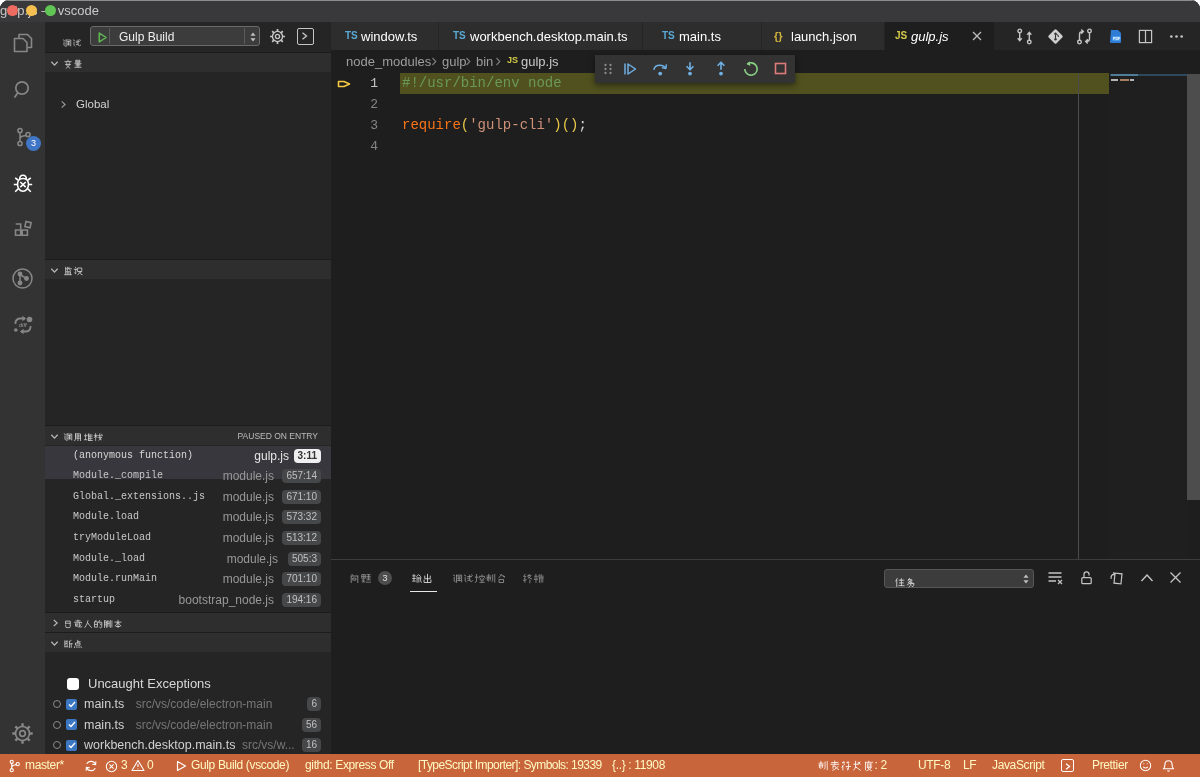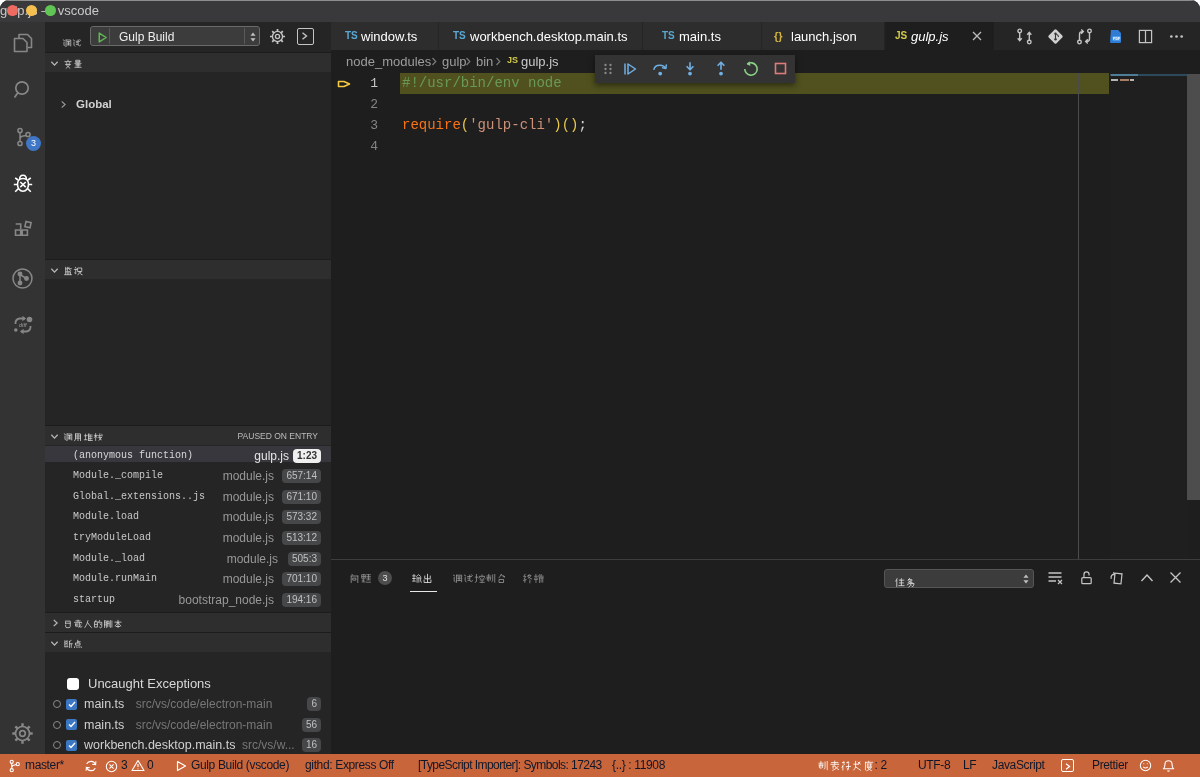--- a/index.html
+++ b/index.html
@@ -12,37 +12,37 @@
 #titlebar{left:0;top:0;width:1200px;height:22px;background:#39393b;border-top:1px solid #8d8d8d;box-sizing:border-box}
 #title-text{width:100%;top:3px;color:#c9c9c9;font-size:13px}
 .tl{width:11px;height:11px;border-radius:50%;top:5px}
 
 #actbar{left:0;top:22px;width:45px;height:732px;background:#333333}
 .act-ic{left:0;width:45px;height:40px;color:#878787;display:flex;align-items:center;justify-content:center}
 
 #sidebar{left:45px;top:22px;width:286px;height:732px;background:#252526;overflow:hidden}
 .sect-h{left:0;width:286px;height:20px;background:#2e2e2f;color:#d5d5d5;font-size:11px;font-weight:bold;line-height:20px}
 .row13{color:#cfcfcf;font-size:12px}
-.csrow{left:0;width:286px;height:16px;line-height:20.6px}
+.csrow{left:0;width:286px;height:33px;line-height:20.6px}
 .mono{font-family:"Liberation Mono",monospace}
 .badge{position:absolute;background:#454748;color:#c0c0c0;font-size:10px;border-radius:4px;height:14px;line-height:14px;padding:0 4px;top:3px}
 
 #tabbar{left:331px;top:22px;width:869px;height:28px;background:#252526}
 .tab{position:absolute;top:0;height:28px;background:#2d2d2d;border-right:1px solid #252526;box-sizing:border-box}
 .tab .lbl{position:absolute;top:7px;font-size:13px;color:#ffffff;white-space:nowrap}
 .ficon{position:absolute;top:8px;font-size:10px;font-weight:bold}
 #breadcrumb{left:331px;top:50px;width:869px;height:23px;background:#1e1e1e;color:#9d9d9d;font-size:13px;line-height:23px}
 #editor{left:331px;top:73px;width:869px;height:486px;background:#1e1e1e}
 .lnum{position:absolute;left:0;width:47px;text-align:right;color:#858585;font-size:13px;font-family:"Liberation Mono",monospace}
 .codeline{position:absolute;left:71px;font-family:"Liberation Mono",monospace;font-size:14px;white-space:pre}
 
 #panel{left:331px;top:559px;width:869px;height:195px;background:#1e1e1e;border-top:1px solid #3d3d3d;box-sizing:border-box}
 .ptab{position:absolute;top:10px;font-size:13px;color:#9a9a9a}
 
-#statusbar{left:0;top:754px;width:1200px;height:23px;background:#c9653a;color:#0f172a;font-size:12px;letter-spacing:-0.35px}
+#statusbar{left:0;top:754px;width:1200px;height:23px;background:#c9653a;color:#fef9c3;font-size:12px;letter-spacing:-0.35px}
 .sitem{position:absolute;top:4px;white-space:nowrap}
 </style>
 </head>
 <body>
 <svg width="0" height="0" style="position:absolute">
 <defs>
 <g id="z调" fill="none" stroke="currentColor" stroke-width="1.2" stroke-linecap="round">
         <path d="M2,3 l2,1.3 M3.2,6.5 V11.5 l1.6,1.6 M6.5,3.2 H14 V12.8 M6.5,3.2 V13.6 M8.4,5.7 H12.2 M8.4,8.2 H12.2 M10.3,5.7 V11 M8.2,11 h4.3"></path>
       </g>
 <g id="z试" fill="none" stroke="currentColor" stroke-width="1.2" stroke-linecap="round">
@@ -252,21 +252,21 @@
       <span style="margin-left:18px;color:#ddd"><svg class="zh" width="10" height="10" viewBox="0 0 16 16">
             <use href="#z变"></use>
           </svg><svg class="zh" width="10" height="10" viewBox="0 0 16 16">
             <use href="#z量"></use>
           </svg></span>
     </div>
     <div class="abs row13" style="left:0;top:72.2px;width:286px;height:20.6px;line-height:20.6px">
       <svg class="abs" style="left:14px;top:6px" width="9" height="9" viewBox="0 0 10 10" fill="none" stroke="#9a9a9a" stroke-width="1.3">
           <path d="M3,1.5 L6.8,5 L3,8.5"></path>
         </svg>
-      <span style="margin-left:31px;font-weight:bold;font-size:11.5px;color:#d2d2d2">Global</span>
+      <span style="margin-left:31px;font-weight:normal;font-size:11.5px;color:#d2d2d2">Global</span>
     </div>
 
     <div class="sect-h abs" style="top:237px;border-top:1px solid #1c1c1c;box-sizing:border-box">
       <svg class="abs" style="left:5px;top:6px" width="9" height="9" viewBox="0 0 10 10" fill="none" stroke="#b8b8b8" stroke-width="1.4">
           <path d="M1.5,3 L5,6.8 L8.5,3"></path>
         </svg>
       <span style="margin-left:18px;color:#ddd"><svg class="zh" width="10" height="10" viewBox="0 0 16 16">
             <use href="#z监"></use>
           </svg><svg class="zh" width="10" height="10" viewBox="0 0 16 16">
             <use href="#z视"></use>
@@ -285,21 +285,21 @@
             <use href="#z堆"></use>
           </svg><svg class="zh" width="10" height="10" viewBox="0 0 16 16">
             <use href="#z栈"></use>
           </svg></span>
       <span class="abs" style="right:13px;top:0;font-size:8.5px;font-weight:normal;color:#bcbcbc">PAUSED ON ENTRY</span>
     </div>
 
     <div class="csrow abs" style="top:423.6px;background:#37373d">
       <span class="mono abs" style="left:28px;top:0;font-size:10px;color:#d8d8d8">(anonymous function)</span>
       <span class="abs" style="right:42px;top:0;font-size:12px;color:#e6e6e6">gulp.js</span>
-      <span class="badge" style="right:10px;background:#efefef;color:#333;font-weight:bold">1:23</span>
+      <span class="badge" style="right:10px;background:#efefef;color:#333;font-weight:bold">3:11</span>
     </div>
     <div class="csrow abs" style="top:444.2px">
         <span class="mono abs" style="left:28px;font-size:10px;color:#c8c8c8">Module._compile</span>
         <span class="abs" style="right:57px;font-size:12px;color:#989898">module.js</span>
         <span class="badge" style="right:10px">657:14</span>
       </div>
     <div class="csrow abs" style="top:464.8px">
         <span class="mono abs" style="left:28px;font-size:10px;color:#c8c8c8">Global._extensions..js</span>
         <span class="abs" style="right:57px;font-size:12px;color:#989898">module.js</span>
         <span class="badge" style="right:10px">671:10</span>
@@ -616,21 +616,21 @@
     <svg class="sitem" style="left:131px;top:5px" width="14" height="13" viewBox="0 0 14 13" fill="none" stroke="#fff" stroke-width="1.1">
         <path d="M7,1.5 L13,11.5 H1 Z" stroke-linejoin="round"></path>
         <path d="M7,5 V8 M7,9.5 V10.2"></path>
       </svg>
     <span class="sitem" style="left:147px">0</span>
     <svg class="sitem" style="left:176px;top:5.5px" width="11" height="12" viewBox="0 0 11 12" fill="none" stroke="#fff" stroke-width="1.2" stroke-linejoin="round">
         <path d="M1.5,1.5 L9.5,6 L1.5,10.5 Z"></path>
       </svg>
     <span class="sitem" style="left:191px">Gulp Build (vscode)</span>
     <span class="sitem" style="left:305px">githd: Express Off</span>
-    <span class="sitem" style="left:418px;letter-spacing:-0.55px">[TypeScript Importer]: Symbols: 17243</span>
+    <span class="sitem" style="left:418px;letter-spacing:-0.55px">[TypeScript Importer]: Symbols: 19339</span>
     <span class="sitem" style="left:612px">{..} : 11908</span>
     <span class="sitem" style="left:817px"><svg class="zh" width="11.5" height="11.5" viewBox="0 0 16 16" style="color:#fff">
           <use href="#z制"></use>
         </svg><svg class="zh" width="11.5" height="11.5" viewBox="0 0 16 16" style="color:#fff">
           <use href="#z表"></use>
         </svg><svg class="zh" width="11.5" height="11.5" viewBox="0 0 16 16" style="color:#fff">
           <use href="#z符"></use>
         </svg><svg class="zh" width="11.5" height="11.5" viewBox="0 0 16 16" style="color:#fff">
           <use href="#z长"></use>
         </svg><svg class="zh" width="11.5" height="11.5" viewBox="0 0 16 16" style="color:#fff">

